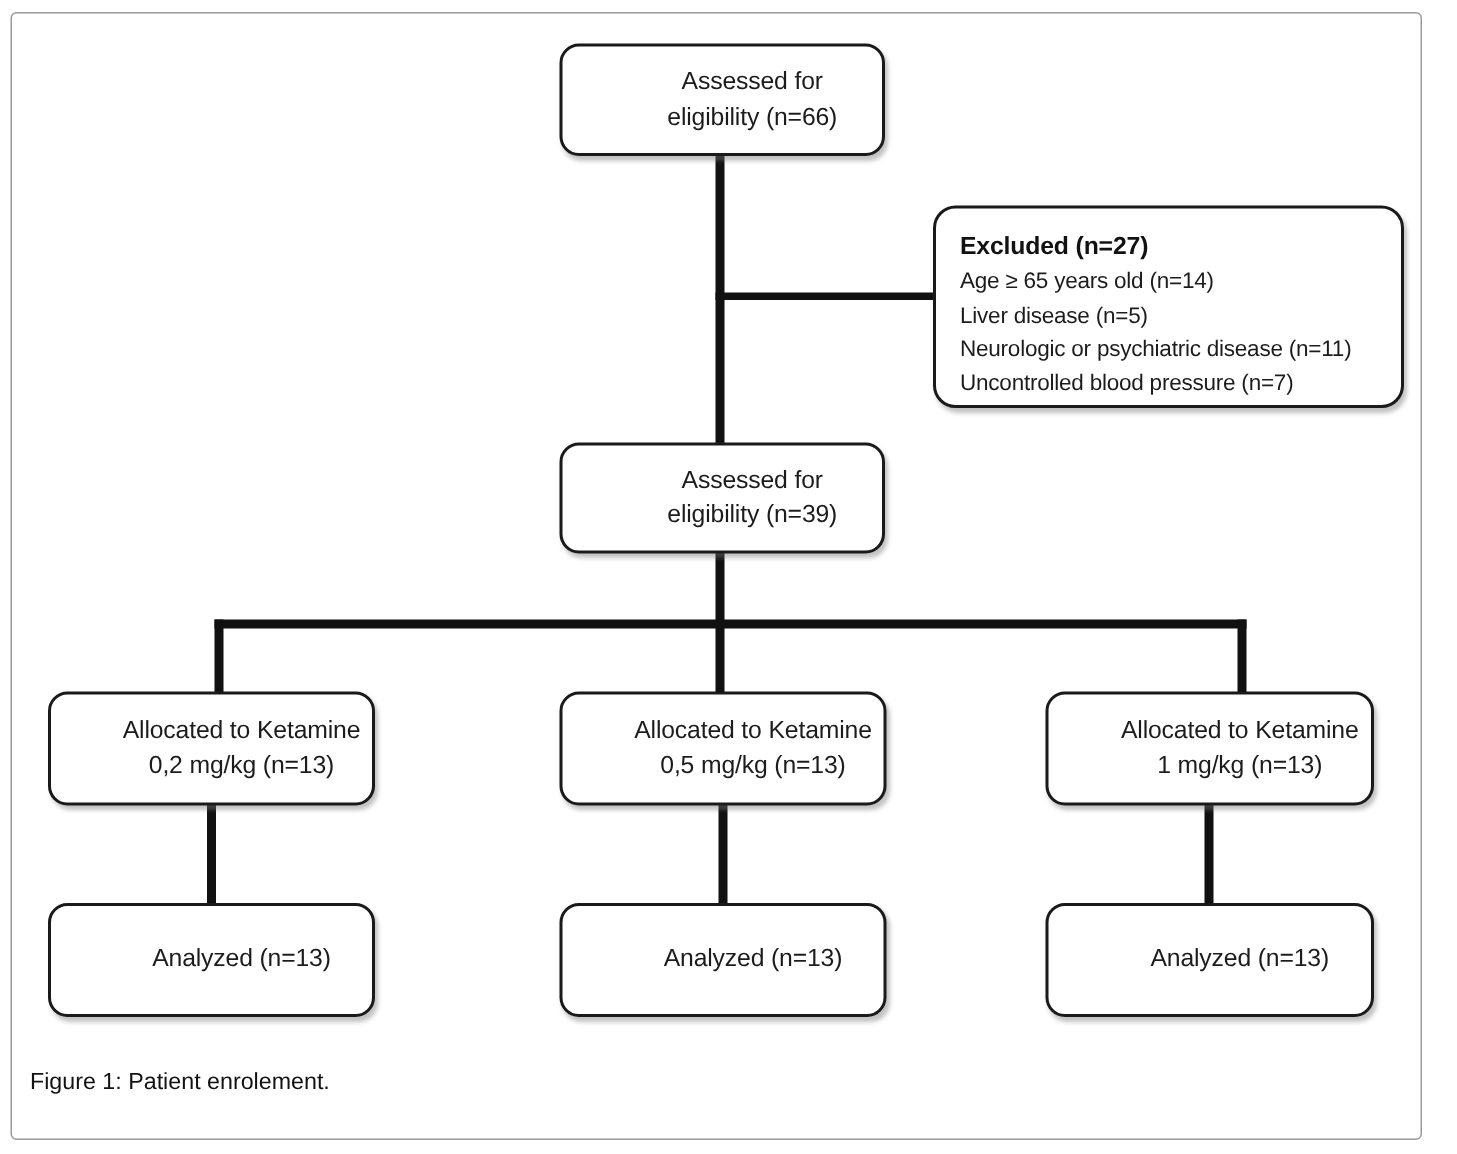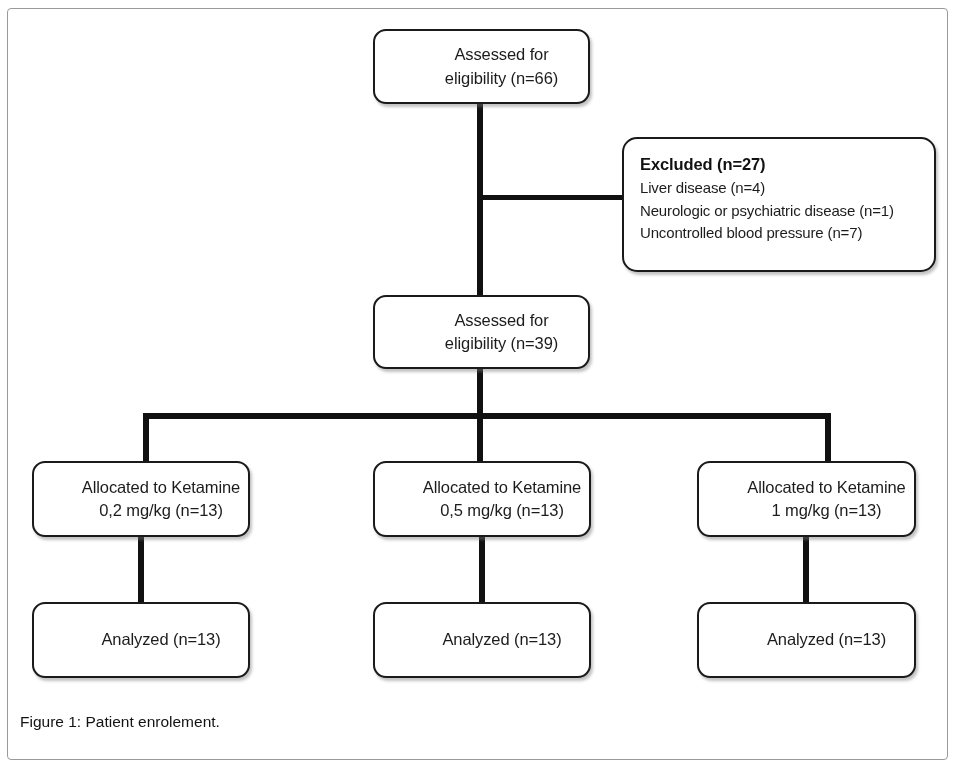--- a/index.html
+++ b/index.html
@@ -109,22 +109,23 @@
   <div class="conn" style="left:479px; top:536px; width:6px; height:68px;"></div>
   <div class="conn" style="left:803px; top:536px; width:6px; height:68px;"></div>
 
   <div class="node" style="left:373px; top:29px; width:217px; height:75px;">
     <div class="node-text">Assessed for
 eligibility (n=66)</div>
   </div>
 
   <div class="node excluded" style="left:622px; top:137px; width:314px; height:135px;">
     <div class="excluded-title">Excluded (n=27)</div>
-    <div class="excluded-line">Liver disease (n=4)</div>
-    <div class="excluded-line">Neurologic or psychiatric disease (n=1)</div>
+    <div class="excluded-line">Age ≥ 65 years old (n=14)</div>
+    <div class="excluded-line">Liver disease (n=5)</div>
+    <div class="excluded-line">Neurologic or psychiatric disease (n=11)</div>
     <div class="excluded-line">Uncontrolled blood pressure (n=7)</div>
   </div>
 
   <div class="node" style="left:373px; top:295px; width:217px; height:74px;">
     <div class="node-text">Assessed for
 eligibility (n=39)</div>
   </div>
 
   <div class="node" style="left:32px; top:461px; width:218px; height:76px;">
     <div class="node-text">Allocated to Ketamine

